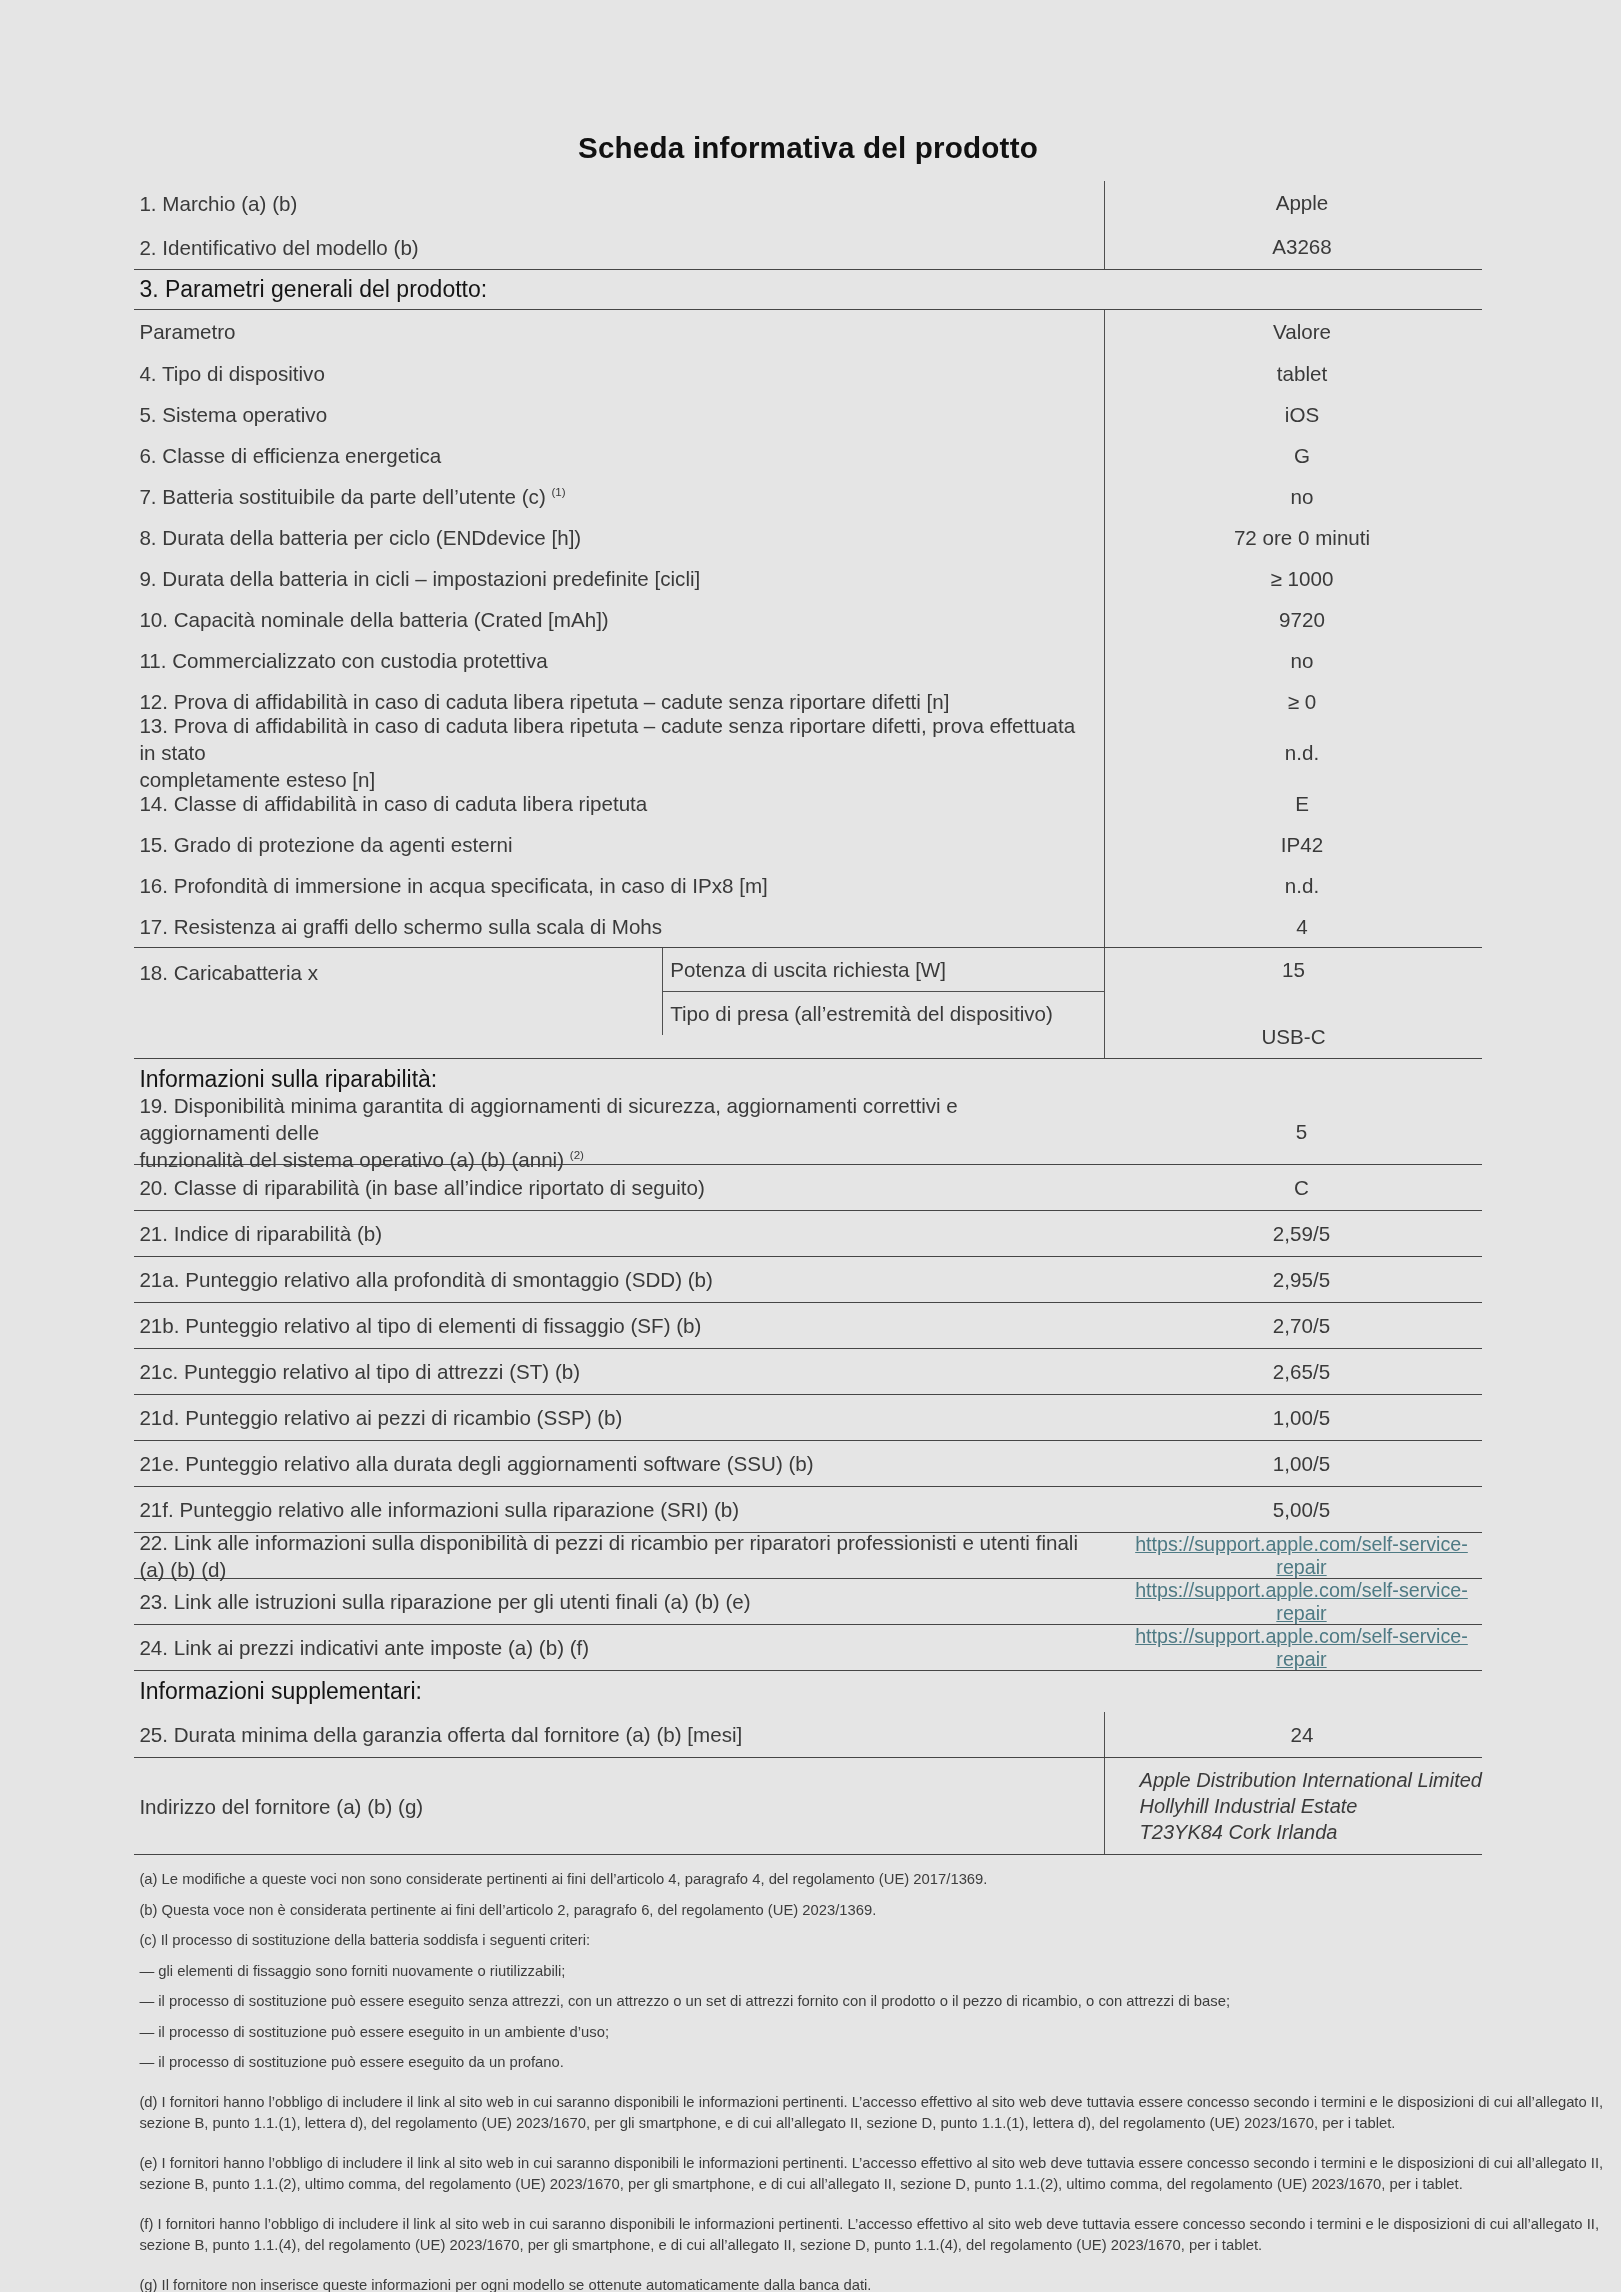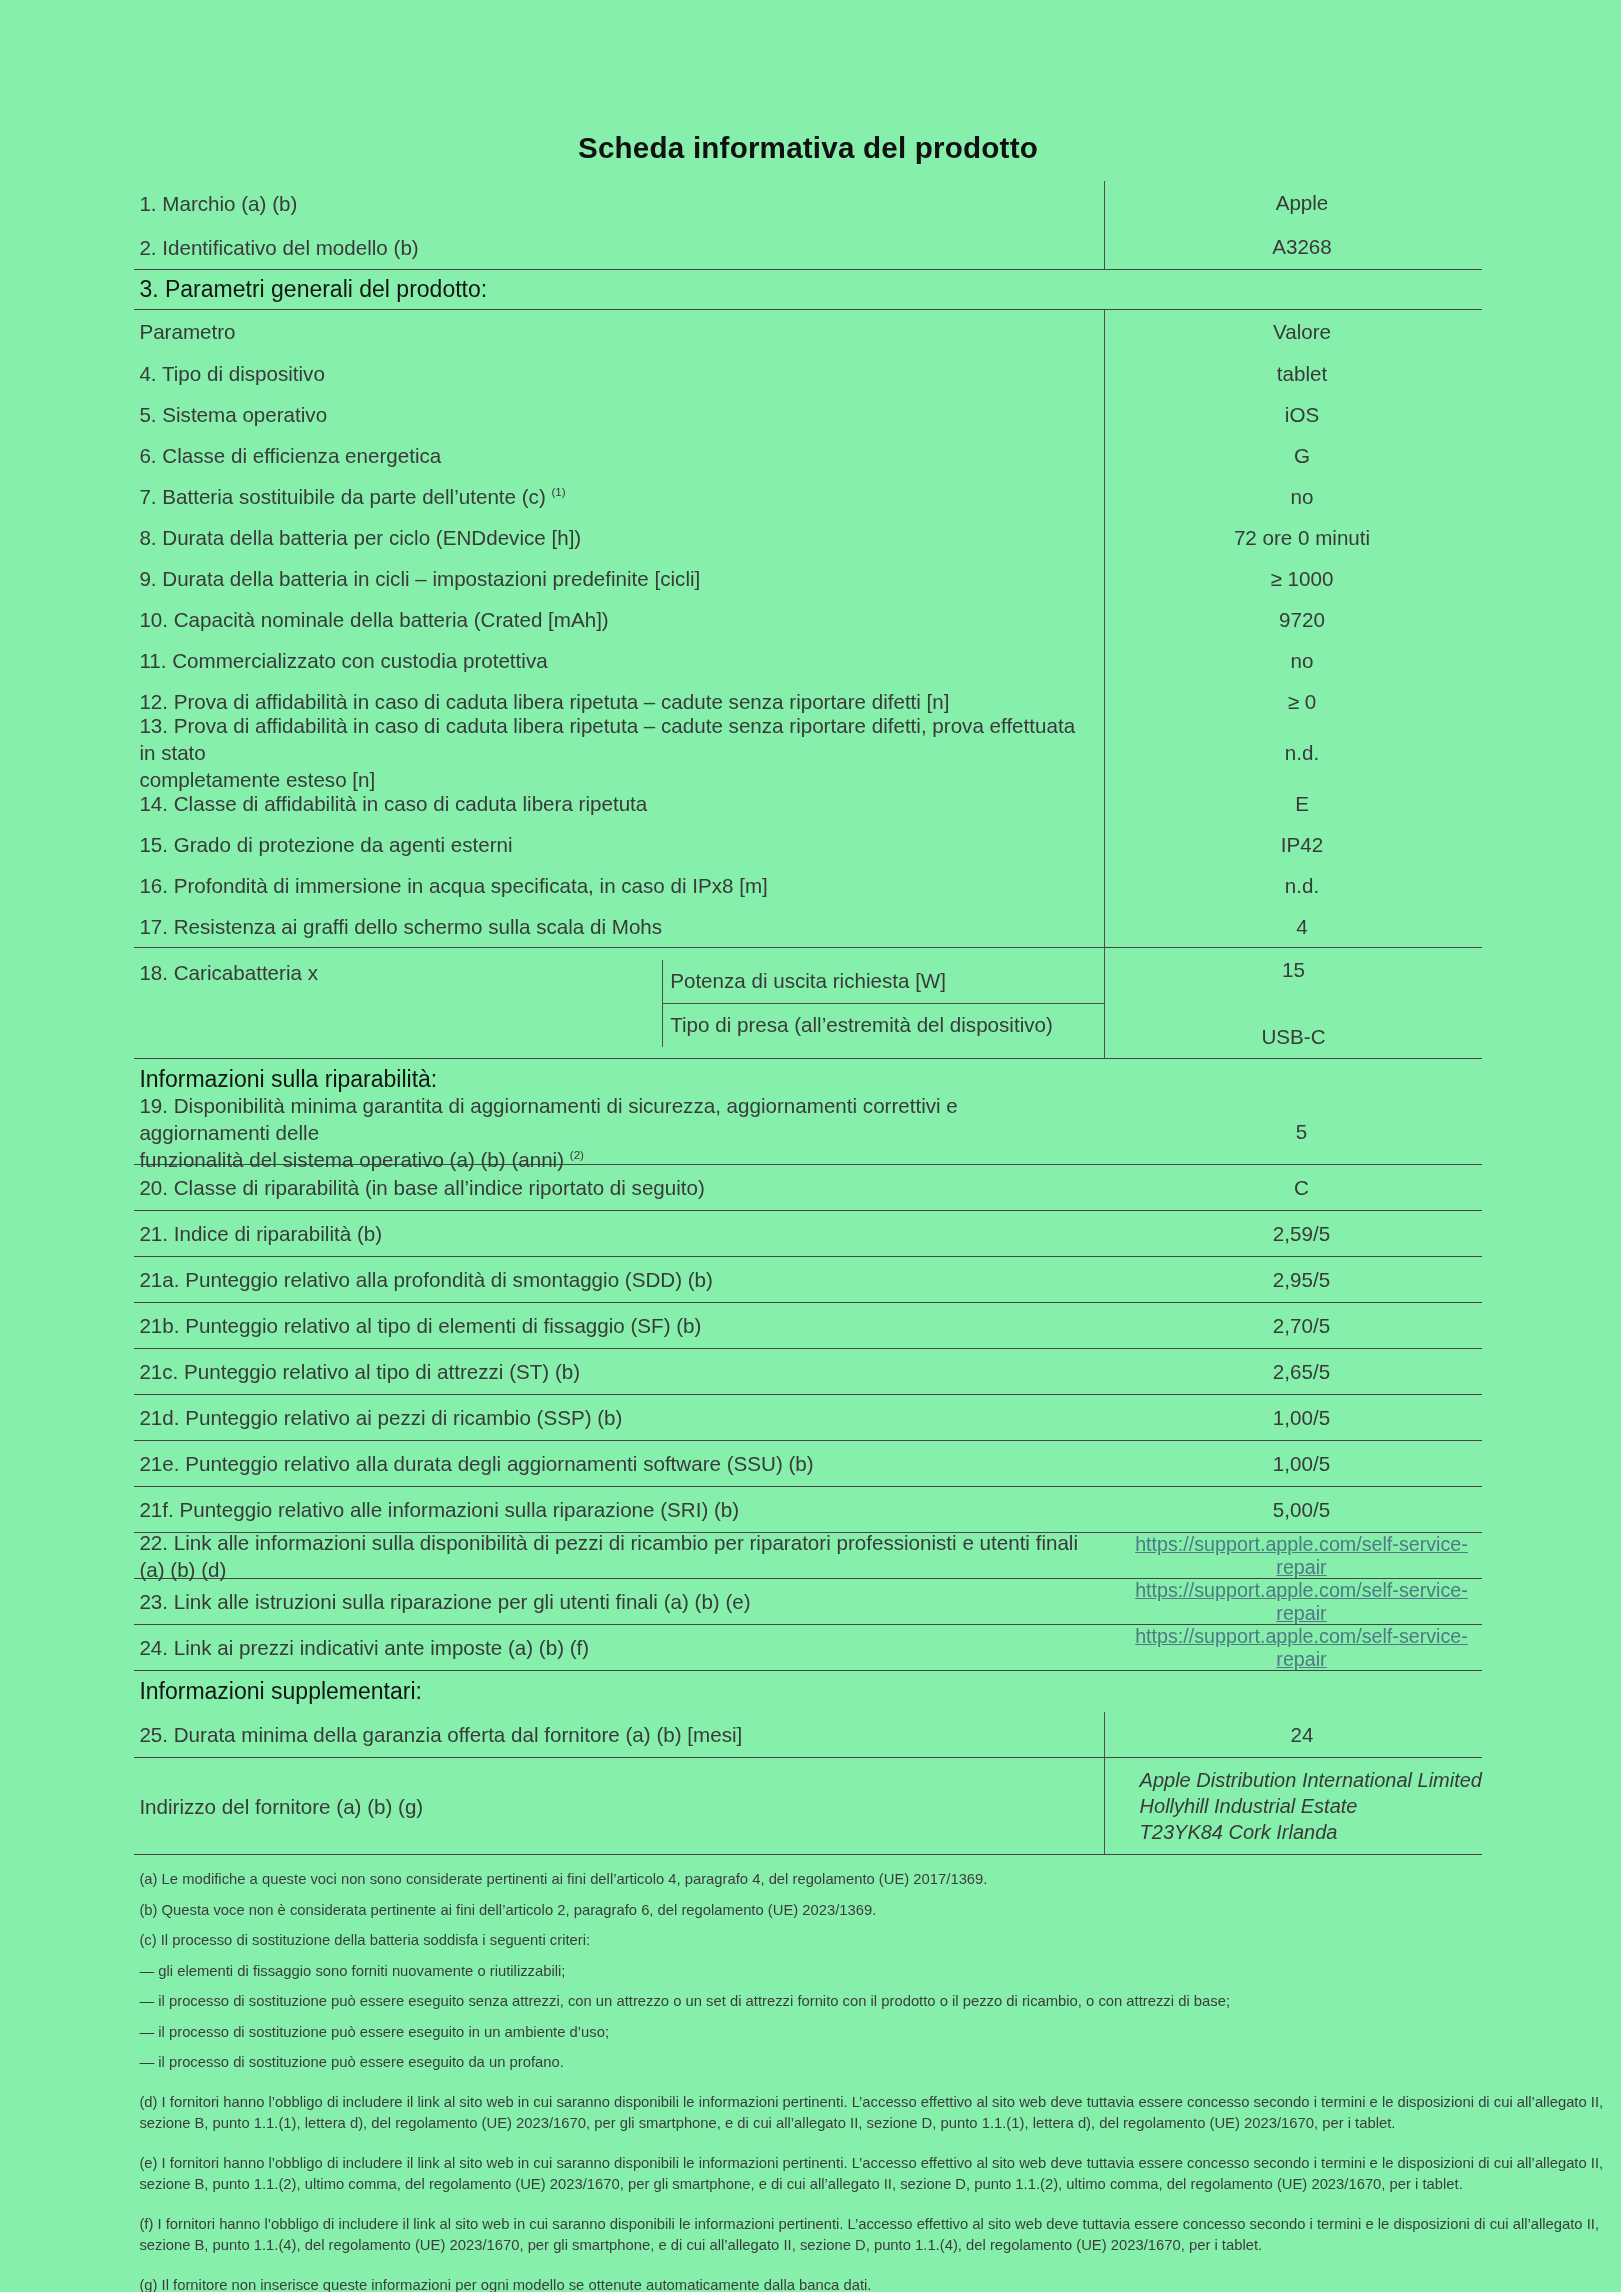--- a/index.html
+++ b/index.html
@@ -1,17 +1,17 @@
 <!DOCTYPE html>
 <html style="font-size:14.3px"><head>
 <meta charset="utf-8">
 <style>
   html,body{margin:0;padding:0;background:#ffffff;}
   .page{
-    width:1622px;height:2293px;background:#86efac;position:relative;overflow:hidden;
+    width:1622px;height:2293px;background:#e5e5e5;position:relative;overflow:hidden;
     font-family:"Liberation Sans", sans-serif;color:#353535;
   }
   .title{
     margin-left:134px;width:1348px;padding-top:131px;
     text-align:center;font-size:29.6px;font-weight:bold;color:#111;
     letter-spacing:0.2px;
   }
   .content{margin-left:134px;width:1348px;margin-top:16px;}
   .row{display:flex;align-items:center;}
   .lbl{
@@ -26,21 +26,21 @@
   .h49{height:44px}.h48{height:43px}.h46{height:41px}.h68{height:61px}
   .h72{height:64px}.h50{height:45px}
   .bb{border-bottom:1.8px solid #454545;}
   .heading{
     display:flex;align-items:center;height:41px;font-size:23px;font-weight:normal;color:#151515;
     padding-left:5.4px;
   }
   .heading.h44{height:39px}
   sup{font-size:11.6px;vertical-align:super;line-height:0;}
   
-  .charger{display:flex;border-top:1.8px solid #454545;border-bottom:1.8px solid #454545;align-items:center;}
+  .charger{display:flex;border-top:1.8px solid #454545;border-bottom:1.8px solid #454545;align-items:flex-start;}
   .charger .lbl{padding-top:10.7px;align-self:flex-start;}
   .charger .mid{width:442px;box-sizing:border-box;border-left:1.8px solid #4f4f4f;display:flex;flex-direction:column;}
   .charger .mid .sub{height:43px;display:flex;align-items:center;padding-left:7.2px;font-size:20.6px;color:#3a3a3a;}
   .charger .mid .sub:first-child{border-bottom:1.8px solid #4f4f4f;}
   .charger .vals{width:378px;box-sizing:border-box;border-left:1.8px solid #4f4f4f;display:flex;flex-direction:column;gap:24px;}
   .charger .vals .sub{height:43px;display:flex;align-items:center;justify-content:center;font-size:20.6px;color:#3a3a3a;}
   
   a.doclink{color:#4e7a84;text-decoration:underline;font-size:19.7px;cursor:pointer;}
   
   .addr-val{justify-content:flex-end;font-style:italic;}

